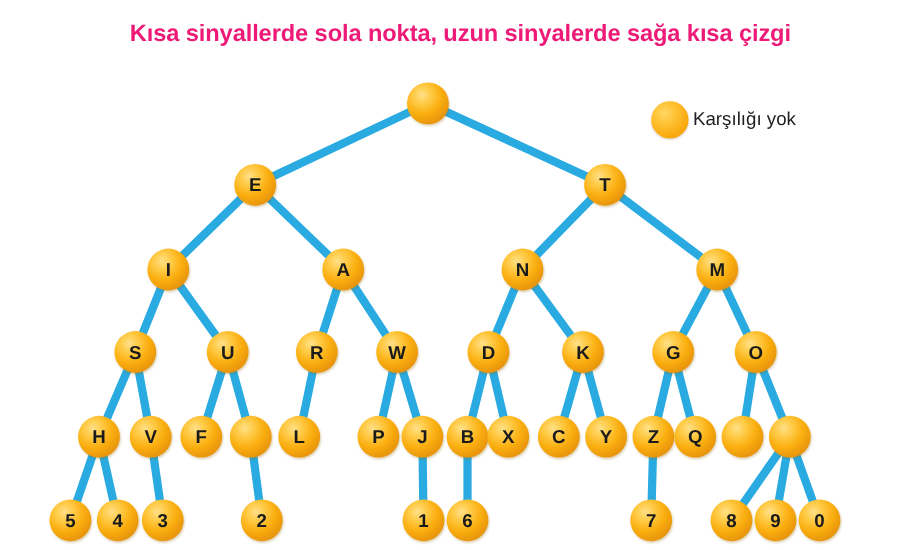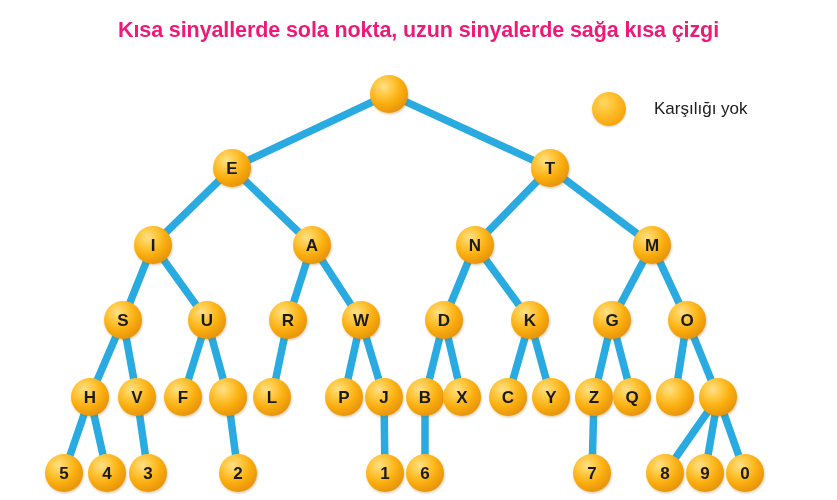--- a/index.html
+++ b/index.html
@@ -50,21 +50,21 @@
     text-anchor: middle;
     dominant-baseline: central;
     pointer-events: none;
   }
   #legend {
     position: absolute;
     left: 592px;
     top: 92px;
     display: flex;
     align-items: center;
-    gap: 28px;
+    gap: 4px;
   }
   #legend .swatch {
     width: 34px; height: 34px;
     border-radius: 50%;
     background: radial-gradient(circle at 36% 32%, #ffd766 0%, #ffc233 32%, #f9a90f 68%, #e8960a 100%);
     box-shadow: 0 1px 2px rgba(0,0,0,0.18);
     flex: 0 0 auto;
   }
   #legend .legend-text {
     font-size: 17px;

